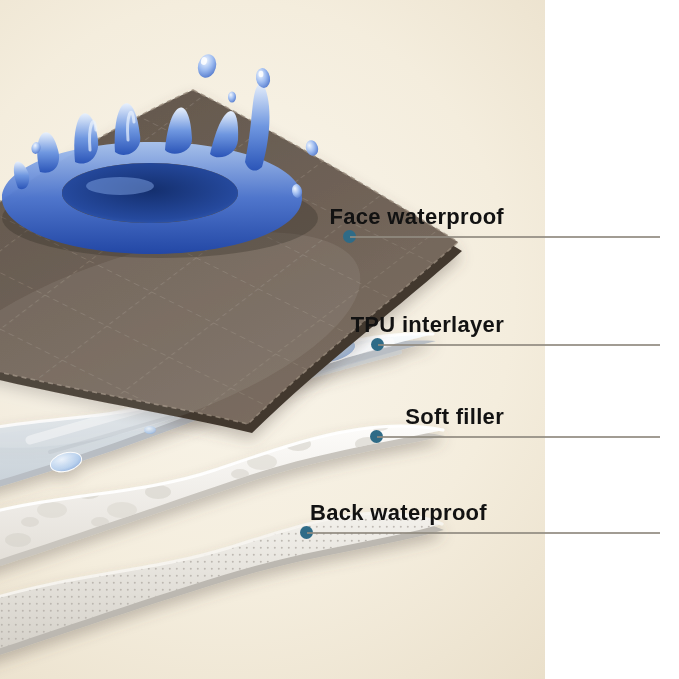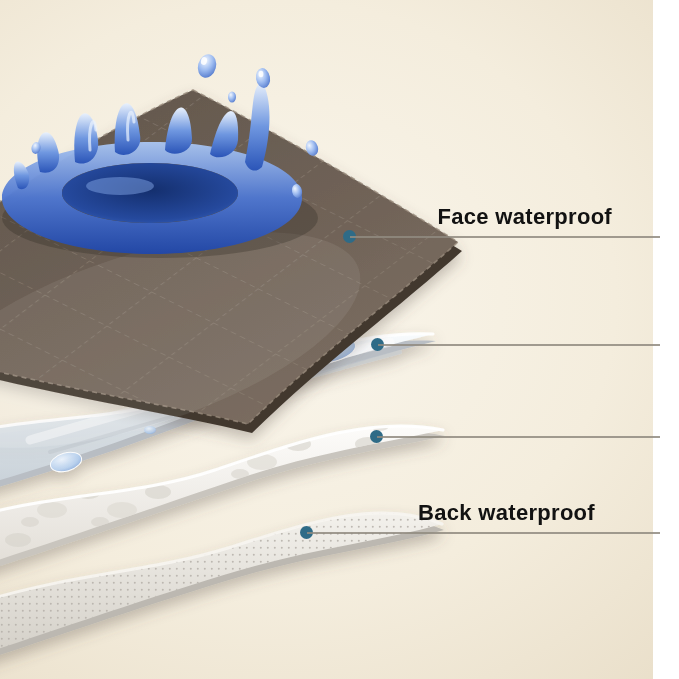--- a/index.html
+++ b/index.html
@@ -5,21 +5,21 @@
   :root{
     --dot_color:#2e6b87;
     --line_color:#908b80;
     --text_color:#121212;
     --background_outer:#e8ddc7;
     --background_inner:#faf6ec;
   }
   *{margin:0;padding:0;box-sizing:border-box;}
   html,body{width:679px;height:679px;overflow:hidden;}
   .stage{
-    position:relative;width:653px;height:679px;
+    position:relative;width:545px;height:679px;
     background:radial-gradient(ellipse 95% 80% at 42% 44%,
       var(--background_inner) 0%, #f4eddd 55%, var(--background_outer) 100%);
     font-family:"Liberation Sans",sans-serif;
   }
   .illustration{position:absolute;left:0;top:0;width:679px;height:679px;}
   .callout{position:absolute;inset:0;pointer-events:none;}
   .dot{position:absolute;width:13px;height:13px;border-radius:50%;background:var(--dot_color);}
   .leader{position:absolute;height:2px;background:var(--line_color);opacity:.85;}
   .label{
     position:absolute;font-size:22px;font-weight:600;letter-spacing:.3px;
@@ -201,24 +201,26 @@
   </svg>
 
   <div class="callout c0">
     <span class="dot"></span>
     <span class="leader"></span>
     <span class="label">Face waterproof</span>
   </div>
   <div class="callout c1">
     <span class="dot"></span>
     <span class="leader"></span>
+    <span class="label">TPU interlayer</span>
   </div>
   <div class="callout c2">
     <span class="dot"></span>
     <span class="leader"></span>
+    <span class="label">Soft filler</span>
   </div>
   <div class="callout c3">
     <span class="dot"></span>
     <span class="leader"></span>
     <span class="label">Back waterproof</span>
   </div>
 
 </div>
 
 </body></html>

